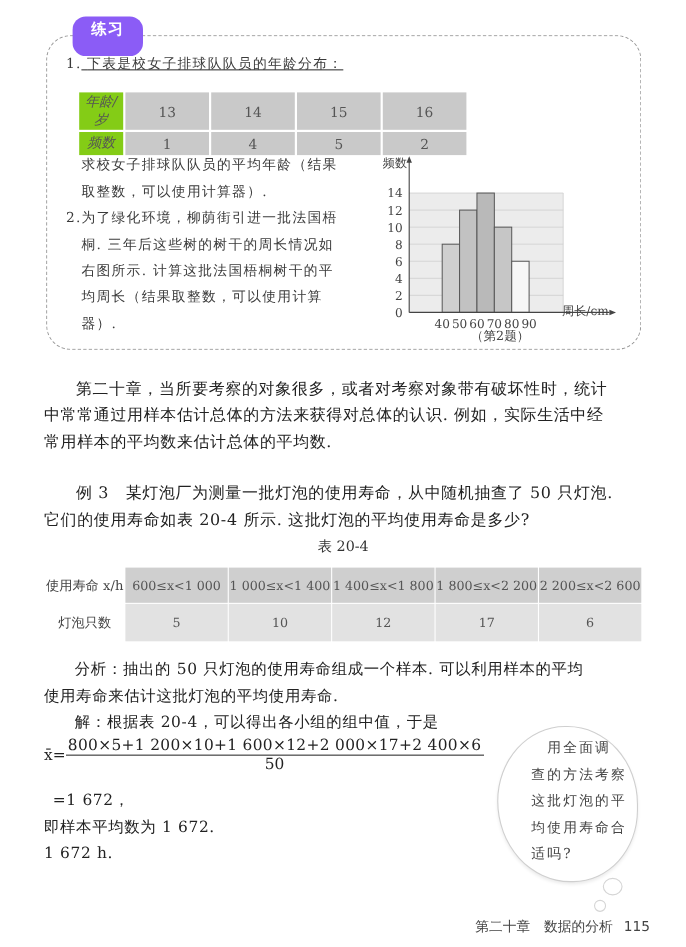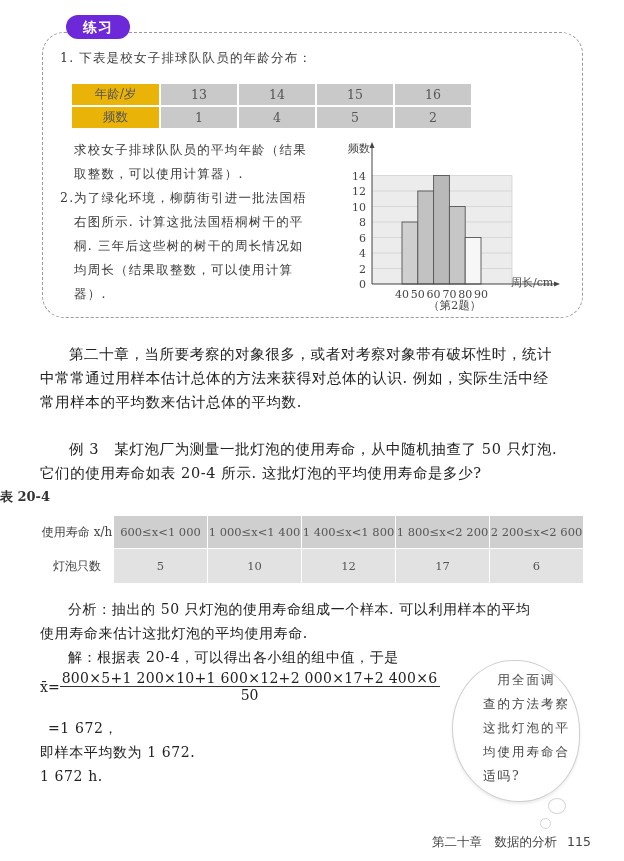--- a/index.html
+++ b/index.html
@@ -8,45 +8,45 @@
     background:#ffffff; color:#2a2a2a;
     font-family:"DejaVu Serif","Liberation Serif",serif;
   }
   .abs { position:absolute; }
   
   .ex-box {
     position:absolute; left:42px; top:32px; width:541px; height:286px;
     border:1.5px dashed #9a9a9a; border-radius:22px; box-sizing:border-box;
   }
   .ex-tag {
-    position:absolute; left:66px; top:15px; width:64px; height:24px;
-    background:#6d28d9; border-radius:12px; color:#fff;
+    position:absolute; left:66px; top:15px; width:64px; height:36px;
+    background:#8b5cf6; border-radius:12px; color:#fff;
     font-family:"DejaVu Sans","Liberation Sans",sans-serif;
     font-weight:bold; font-size:14px; line-height:24px; text-align:center;
     letter-spacing:1px;
   }
   .ex-text { font-size:12.5px; line-height:24px; color:#3a3a3a; letter-spacing:1.2px; }
   .q-num { display:inline-block; width:14px; }
   
   .age-table {
     position:absolute; left:70px; top:82px; border-collapse:separate; border-spacing:2px;
     font-size:12.5px; color:#555;
   }
   .age-table td { height:21px; text-align:center; padding:0; background:#c9c9c9; }
-  .age-table td.hdr { width:87px; background:#eab308; }
+  .age-table td.hdr { width:40px; background:#84cc16;font-style:italic; }
   .age-table td.val { width:76px; }
   
   .hist { position:absolute; left:340px; top:138px; width:240px; height:178px; }
   .hist .ylabel { position:absolute; left:8px; top:3px; font-size:11px; color:#444; }
   .hist .caption { position:absolute; left:88px; top:160px; font-size:11.5px; color:#444; }
   .hist .xlabel { position:absolute; left:171px; top:137px; font-size:11px; color:#444; }
   
   .para { position:absolute; left:40px; width:548px; font-size:14.5px; line-height:24px; color:#222; letter-spacing:0.6px; }
   .indent { text-indent:2em; }
-  .tbl-title { position:absolute; left:0; width:624px; top:488px; text-align:left; font-size:13px; font-weight:bold; color:#333; }
+  .tbl-title { position:absolute; left:0; width:624px; top:488px; text-align:center; font-size:13px; font-weight:normal; color:#333; }
   .life-table {
     position:absolute; left:40px; top:515px; border-collapse:separate; border-spacing:1px;
     font-size:11.5px; color:#555;
   }
   .life-table td { text-align:center; padding:0; white-space:nowrap; }
   .life-table tr.r1 td { height:32px; background:#cfcfcf; }
   .life-table tr.r2 td { height:34px; background:#e2e2e2; }
   .life-table td.hdr { width:72px; background:#fff !important; font-size:12px; color:#444; }
   .life-table td.val { width:93px; }
   .formula { position:absolute; left:40px; top:670px; font-size:14px; color:#222; }
@@ -61,21 +61,21 @@
   .cloud-text { position:absolute; left:468px; top:668px; width:100px; font-size:12.5px; line-height:24px; color:#444; letter-spacing:2px;margin-left:15px; }
   .bubble { position:absolute; border:1.5px solid #d5d5d5; border-radius:50%; background:#fff; }
   .footer { position:absolute; left:432px; top:834px; font-size:12.5px; color:#444; font-family:"DejaVu Sans","Liberation Sans",sans-serif; }
 </style>
 </head>
 <body>
 
 <div class="ex-box"></div>
 <div class="ex-tag">练习</div>
 
-<div class="abs ex-text" style="left:60px; top:46px;">
+<div class="abs ex-text" style="left:60px; top:46px;text-decoration:underline;">
   <span class="q-num">1.</span>
   <span>下表是校女子排球队队员的年龄分布：</span>
 </div>
 
 <table class="age-table">
   <tbody>
       <tr>
     <td class="hdr">年龄/岁</td>
     <td class="val">13</td>
     <td class="val">14</td>
@@ -95,22 +95,22 @@
 <div class="abs ex-text" style="left:74px; top:138px;">
   <div>求校女子排球队队员的平均年龄（结果</div>
   <div>取整数，可以使用计算器）.</div>
 </div>
 
 <div class="abs ex-text" style="left:60px; top:186px;">
   <div style="display:flex;">
     <span class="q-num">2.</span>
     <span>为了绿化环境，柳荫街引进一批法国梧</span>
   </div>
+  <div style="padding-left:14px;">桐. 三年后这些树的树干的周长情况如</div>
   <div style="padding-left:14px;">右图所示. 计算这批法国梧桐树干的平</div>
-  <div style="padding-left:14px;">桐. 三年后这些树的树干的周长情况如</div>
   <div style="padding-left:14px;">均周长（结果取整数，可以使用计算</div>
   <div style="padding-left:14px;">器）.</div>
 </div>
 
 <div class="hist">
   <span class="ylabel">频数</span>
   <svg id="hist-svg" width="240" height="178" style="position:absolute;left:0;top:0;">
       <rect x="32" y="37.5" width="140" height="108.5" fill="#ececec"></rect>
       <text x="26" y="150" font-size="11" text-anchor="end" fill="#444" font-family="DejaVu Serif, serif">0</text>
       <line x1="32" y1="130.5" x2="172" y2="130.5" stroke="#d2d2d2" stroke-width="0.8"></line>

